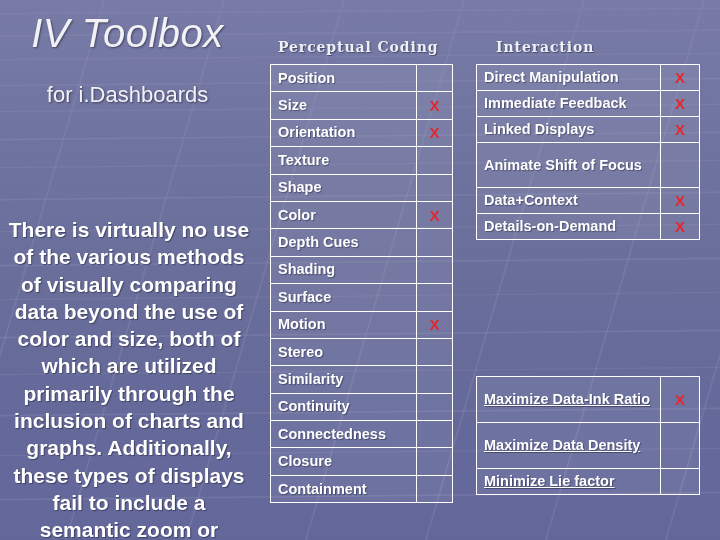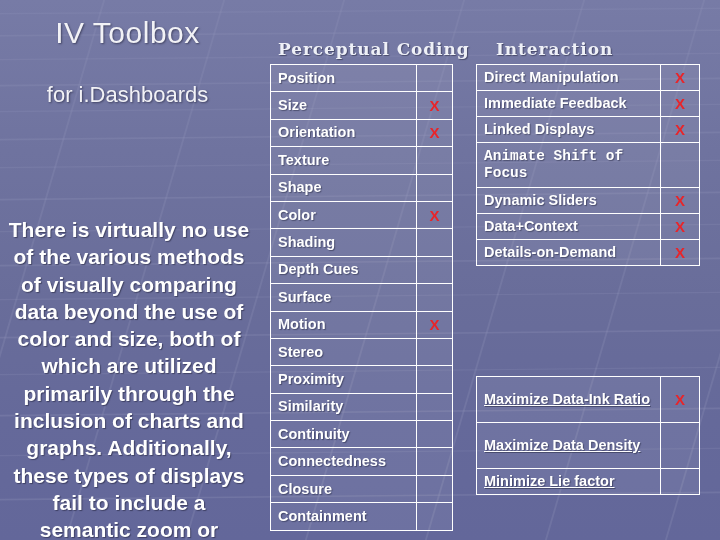--- a/index.html
+++ b/index.html
@@ -32,27 +32,28 @@
     width: 265px;
     height: 540px;
     text-align: center;
     color: #ffffff;
   }
   .title-main {
     position: absolute;
     left: 0;
     top: 14px;
     width: 255px;
-    font-size: 30px;
+    font-size: 40px;
     line-height: 38px;
     font-weight: 400;
     letter-spacing: 0.5px;
     color: #f2f2f6;
     text-align: center;
     text-shadow: 1px 1px 2px rgba(25,26,48,.55);
+    font-style: italic;
   }
   .title-sub {
     position: absolute;
     left: 0;
     top: 78px;
     width: 255px;
     font-size: 22px;
     line-height: 33px;
     font-weight: 400;
     color: #f2f2f6;
@@ -69,21 +70,21 @@
     font-weight: 600;
     color: #ffffff;
     text-align: center;
     text-shadow: 1px 1px 1px rgba(25,26,48,.5);
   }
 
   
   .sec-head {
     position: absolute;
     font-family: "DejaVu Serif", "Liberation Serif", serif;
-    font-size: 17px;
+    font-size: 14px;
     font-weight: 700;
     letter-spacing: .9px;
     color: #eef0f7;
     text-shadow: 1px 1px 1px rgba(25,26,48,.5);
     white-space: nowrap;
   }
   #head-perceptual { left: 278px; top: 39px; }
   #head-interaction { left: 496px; top: 39px; }
   #head-density    { left: 478px; top: 357px; }
 
@@ -114,21 +115,21 @@
     text-shadow: none;
   }
 
   #tbl-perceptual { left: 270px; top: 64px; width: 173px; }
   #tbl-perceptual td.lbl  { width: 138px; height: 26.4px; }
   #tbl-perceptual td.mark { width: 35px; }
 
   #tbl-interaction { left: 476px; top: 64px; width: 214px; }
   #tbl-interaction td.lbl  { width: 176px; height: 25px; }
   #tbl-interaction td.mark { width: 38px; }
-  #tbl-interaction td.two  { height: 44px; font-family: Liberation Mono, monospace; }
+  #tbl-interaction td.two  { height: 44px; }
 
   #tbl-density { left: 476px; top: 376px; width: 214px; }
   #tbl-density td.lbl  { width: 176px; height: 25px; text-decoration: underline; }
   #tbl-density td.mark { width: 38px; }
   #tbl-density td.two  { height: 45px; }
 </style>
 </head>
 <body>
 
 <div id="slide">
@@ -195,41 +196,37 @@
         </tr>
         <tr>
           <td class="lbl">Shape</td>
           <td class="mark"></td>
         </tr>
         <tr>
           <td class="lbl">Color</td>
           <td class="mark">X</td>
         </tr>
         <tr>
+          <td class="lbl">Depth Cues</td>
+          <td class="mark"></td>
+        </tr>
+        <tr>
           <td class="lbl">Shading</td>
           <td class="mark"></td>
         </tr>
         <tr>
-          <td class="lbl">Depth Cues</td>
-          <td class="mark"></td>
-        </tr>
-        <tr>
           <td class="lbl">Surface</td>
           <td class="mark"></td>
         </tr>
         <tr>
           <td class="lbl">Motion</td>
           <td class="mark">X</td>
         </tr>
         <tr>
           <td class="lbl">Stereo</td>
-          <td class="mark"></td>
-        </tr>
-        <tr>
-          <td class="lbl">Proximity</td>
           <td class="mark"></td>
         </tr>
         <tr>
           <td class="lbl">Similarity</td>
           <td class="mark"></td>
         </tr>
         <tr>
           <td class="lbl">Continuity</td>
           <td class="mark"></td>
         </tr>
@@ -260,24 +257,20 @@
         </tr>
         <tr>
           <td class="lbl">Linked Displays</td>
           <td class="mark">X</td>
         </tr>
         <tr>
           <td class="lbl two">Animate Shift of Focus</td>
           <td class="mark two"></td>
         </tr>
         <tr>
-          <td class="lbl">Dynamic Sliders</td>
-          <td class="mark">X</td>
-        </tr>
-        <tr>
           <td class="lbl">Data+Context</td>
           <td class="mark">X</td>
         </tr>
         <tr>
           <td class="lbl">Details-on-Demand</td>
           <td class="mark">X</td>
         </tr>
       </tbody>
     </table>
 

